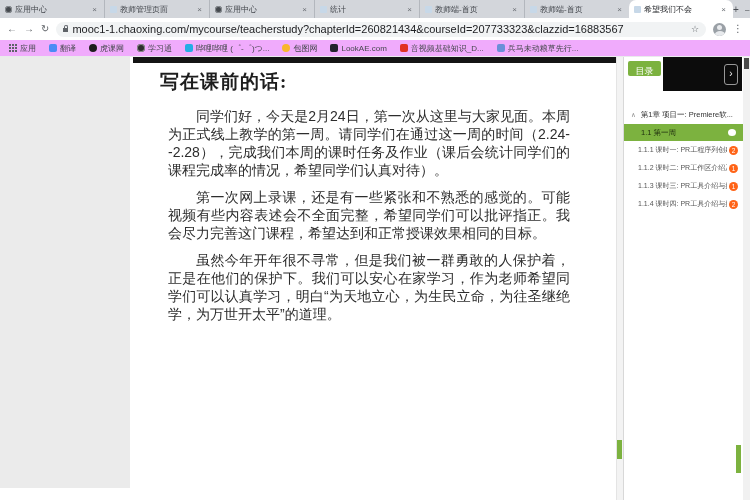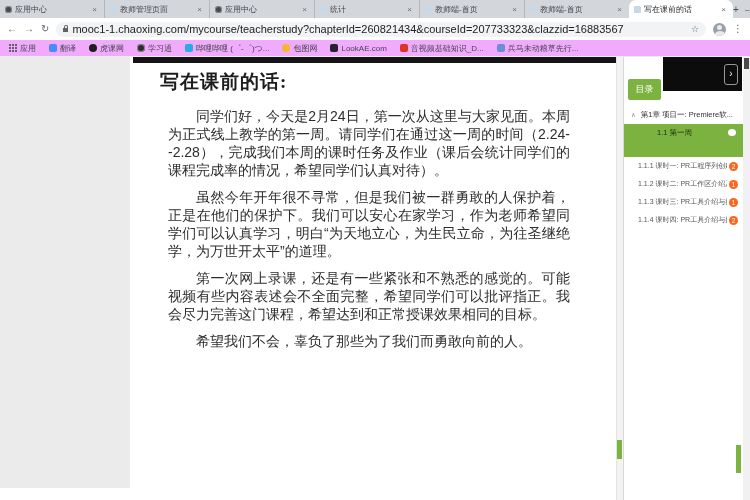--- a/index.html
+++ b/index.html
@@ -53,26 +53,26 @@
   
   .content-scroll{position:absolute;left:616px;top:0;width:7px;height:443px;background:#f3f3f3;border-left:1px solid #e4e4e4;box-sizing:border-box;}
   .content-thumb{position:absolute;left:617px;top:383px;width:5px;height:19px;background:#7cb23f;}
   .win-scroll{position:absolute;left:743px;top:0;width:7px;height:443px;background:#f1f1f1;}
   .win-thumb{position:absolute;left:744px;top:1px;width:5px;height:11px;background:#4a4a4a;}
   .sb-scroll-thumb{position:absolute;left:736px;top:388px;width:5px;height:28px;background:#7cb23f;}
 
   
   .sidebar{position:absolute;left:623px;top:0;width:120px;height:443px;background:#fff;border-left:1px solid #d8d8d8;box-sizing:border-box;}
   .sb-header{position:relative;height:38px;}
-  .toc-tab{position:absolute;left:4px;top:22px;width:33px;height:21px;background:#7cb23f;color:#fff;font-size:9px;line-height:21px;text-align:center;border-radius:2px;}
+  .toc-tab{position:absolute;left:4px;top:4px;width:33px;height:15px;background:#7cb23f;color:#fff;font-size:9px;line-height:21px;text-align:center;border-radius:2px;}
   .sb-black{position:absolute;left:39px;top:0;right:1px;height:34px;background:#0c0c0c;}
   .sb-collapse{position:absolute;right:5px;top:7px;width:12px;height:19px;border:1px solid #989898;border-radius:3px;color:#f0f0f0;font-size:10px;line-height:18px;text-align:center;}
   .toc-chapter{margin-top:12px;padding:3px 4px 4px 7px;font-size:7.5px;color:#333;white-space:nowrap;overflow:hidden;}
   .toc-caret{color:#8a8a8a;font-size:6.5px;margin-right:3px;}
-  .toc-active{height:33px;background:#7cb23f;font-size:7.5px;color:#20300f;line-height:17px;padding-left:33px;position:relative;white-space:nowrap;overflow:hidden;}
+  .toc-active{height:17px;background:#7cb23f;font-size:7.5px;color:#20300f;line-height:17px;padding-left:17px;position:relative;white-space:nowrap;overflow:hidden;}
   .toc-dot{position:absolute;right:7px;top:5px;width:8px;height:7px;border-radius:50%;background:#fff;}
   .toc-sub{height:18px;display:flex;align-items:center;padding:0 5px 0 14px;font-size:7px;color:#555;}
   .toc-sub-label{flex:1;white-space:nowrap;overflow:hidden;}
   .badge{width:9px;height:9px;border-radius:50%;background:#ff6418;color:#fff;font-size:6.5px;line-height:9px;text-align:center;flex:none;margin-left:2px;}
 </style>
 </head>
 <body>
 
 <div id="window">
 
@@ -102,21 +102,21 @@
       <span class="tab-title">教师端-首页</span>
       <span class="tab-close">×</span>
     </div>
     <div class="tab">
       <span class="fav fav-page"></span>
       <span class="tab-title">教师端-首页</span>
       <span class="tab-close">×</span>
     </div>
     <div class="tab active">
       <span class="fav fav-page"></span>
-      <span class="tab-title">写在课前的话</span>
+      <span class="tab-title">希望我们不会</span>
       <span class="tab-close">×</span>
     </div>
     <div class="newtab">+</div>
     <div class="win-controls">
       <span class="win-btn">–</span>
 
     </div>
   </div>
 
   <div class="toolbar">
@@ -172,23 +172,22 @@
   </div>
 
   <div class="page">
     <div class="gutter"></div>
 
     <div class="content">
       <div class="black-bar"></div>
       <div class="article">
         <h1>写在课前的话:</h1>
         <p>同学们好，今天是2月24日，第一次从这里与大家见面。本周为正式线上教学的第一周。请同学们在通过这一周的时间（2.24--2.28），完成我们本周的课时任务及作业（课后会统计同学们的课程完成率的情况，希望同学们认真对待）。</p>
+        <p>第一次网上录课，还是有一些紧张和不熟悉的感觉的。可能视频有些内容表述会不全面完整，希望同学们可以批评指正。我会尽力完善这门课程，希望达到和正常授课效果相同的目标。</p>
         <p>虽然今年开年很不寻常，但是我们被一群勇敢的人保护着，正是在他们的保护下。我们可以安心在家学习，作为老师希望同学们可以认真学习，明白“为天地立心，为生民立命，为往圣继绝学，为万世开太平”的道理。</p>
-        <p>第一次网上录课，还是有一些紧张和不熟悉的感觉的。可能视频有些内容表述会不全面完整，希望同学们可以批评指正。我会尽力完善这门课程，希望达到和正常授课效果相同的目标。</p>
-        <p>希望我们不会，辜负了那些为了我们而勇敢向前的人。</p>
       </div>
     </div>
 
     <div class="content-scroll"></div>
     <div class="content-thumb"></div>
 
     <div class="sidebar">
       <div class="sb-header">
         <div class="toc-tab">目录</div>
         <div class="sb-black"></div>

